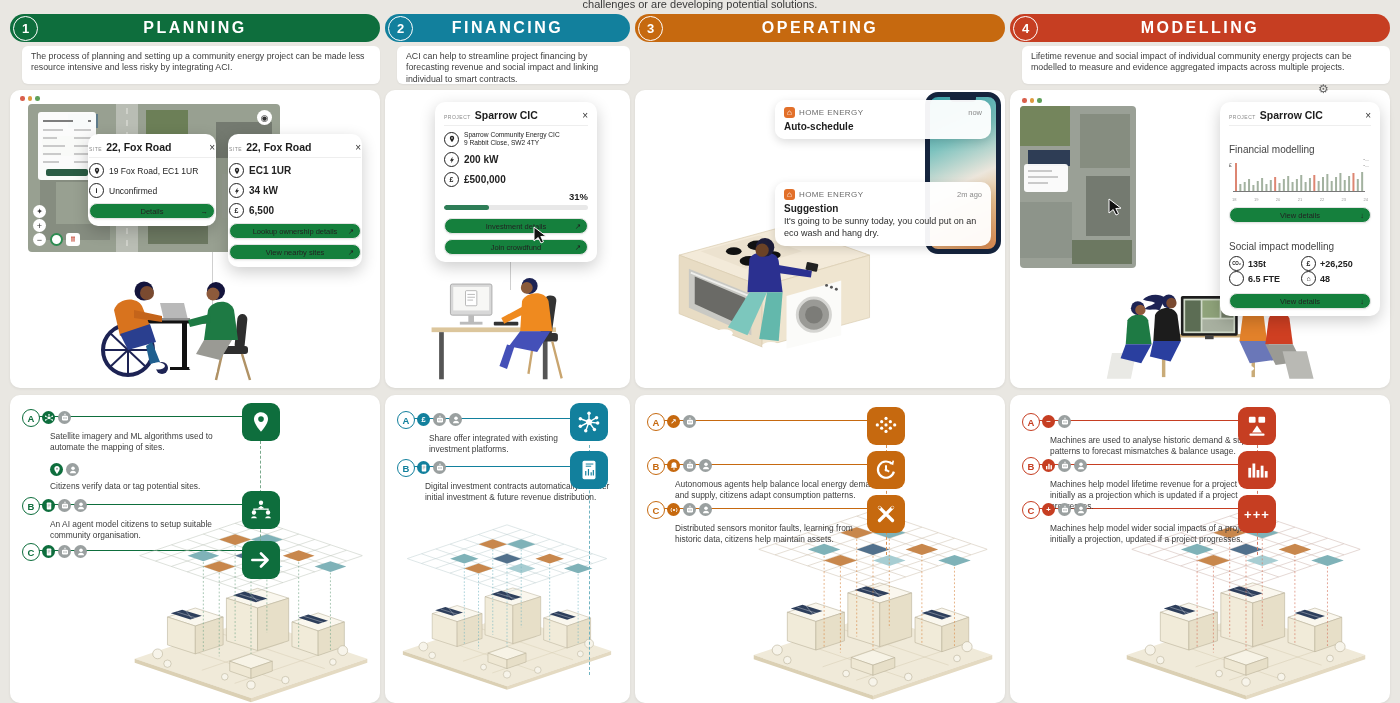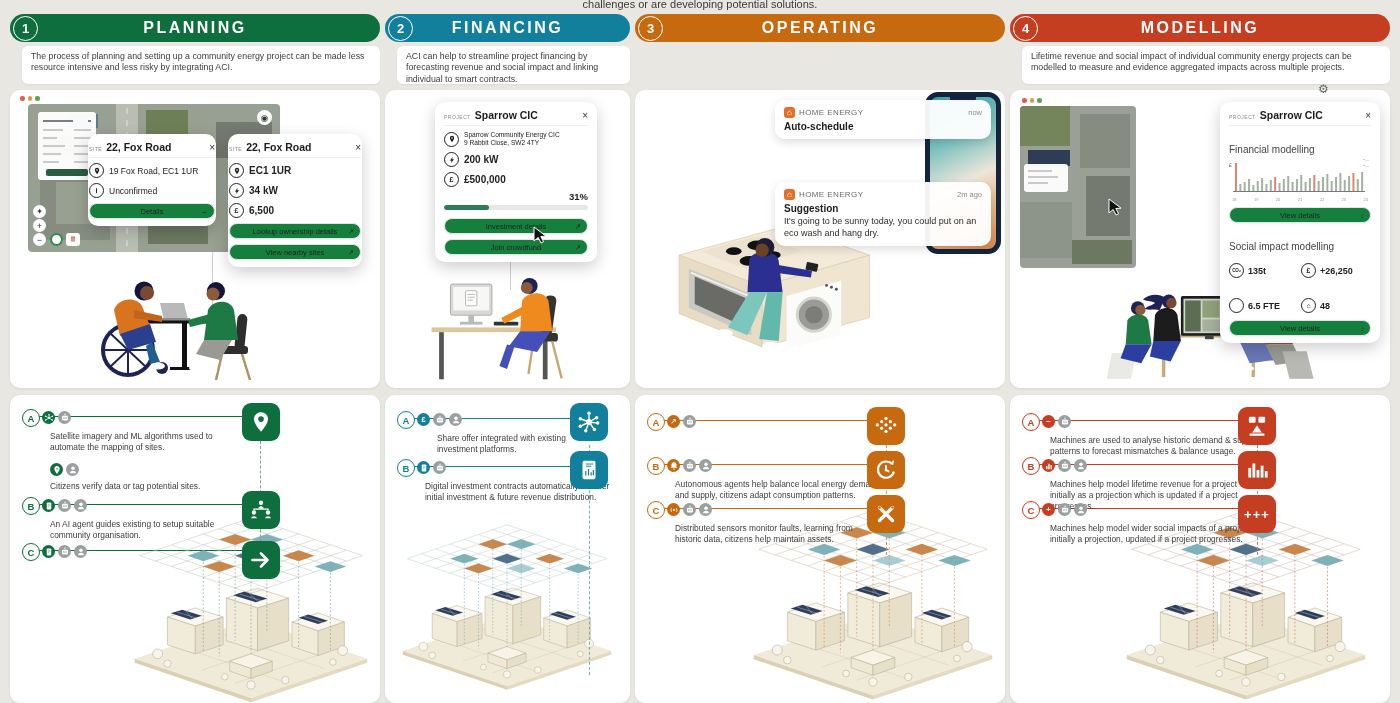--- a/index.html
+++ b/index.html
@@ -55,21 +55,21 @@
   .ntitle{font-size:10px;font-weight:bold;color:#1d1d1d;margin-top:3px;}
   .nbody{font-size:9px;color:#2e2e2e;line-height:1.3;margin-top:2px;}
   .phone{position:absolute;width:66px;height:152px;border-radius:13px;border:5px solid #15243d;z-index:3;
          background:linear-gradient(155deg,#39a0a8 0%,#7cc2be 30%,#ece6dc 55%,#e7c091 72%,#d9884e 100%);}
   .phone .notch{position:absolute;top:-1px;left:50%;transform:translateX(-50%);width:26px;height:6px;background:#15243d;border-radius:0 0 4px 4px;}
   .pcard{position:absolute;background:#fff;border-radius:10px;box-shadow:0 5px 16px rgba(0,0,0,.20);padding:7px 9px;z-index:6;}
   .prog-track{margin-top:3px;height:5px;background:#e8e8e8;border-radius:3px;overflow:hidden;}
   .prog-fill{height:100%;background:#2e7d57;border-radius:3px;}
   .prog-label{text-align:right;font-size:9.5px;font-weight:bold;color:#222;margin-top:4px;}
   .mlabel{font-size:10px;color:#444;margin-top:18px;}
-  .statgrid{display:grid;grid-template-columns:1fr 1fr;gap:20px 2px;margin-top:11px;}
+  .statgrid{display:grid;grid-template-columns:1fr 1fr;gap:0 2px;margin-top:4px;}
   .stat{display:flex;align-items:center;gap:4px;font-size:9px;font-weight:bold;color:#222;}
   .gear{position:absolute;font-size:12px;color:#666;z-index:7;}
   .cursor{position:absolute;z-index:9;width:14px;height:18px;}
   .vline{position:absolute;width:0;border-left:1px solid #cfcfcf;z-index:0;}
   .ticks{display:flex;justify-content:space-between;font-size:4px;color:#999;padding:0 3px;}
   .legend{position:absolute;right:2px;top:0;font-size:4px;color:#999;line-height:1.4;}
 </style>
 </head>
 <body>
 
@@ -359,21 +359,21 @@
               <use href="#sym-robot12"></use>
             </svg>
           </span>
         <span class="chip grey">
             <svg class="ci">
               <use href="#sym-person12"></use>
             </svg>
           </span>
       </div>
       <div class="step-line" style="top:109px"></div>
-      <div class="step-text" style="top:124px;left:40px;width:168px">An AI agent guides existing to setup suitable community organisation.</div>
+      <div class="step-text" style="top:124px;left:40px;width:168px">An AI agent model citizens to setup suitable community organisation.</div>
 
       <div class="letter" style="top:148px">C</div>
       <div class="chips" style="top:150px;left:32px">
         <span class="chip accent">
             <svg class="ci">
               <use href="#sym-doc12"></use>
             </svg>
           </span>
         <span class="chip grey">
             <svg class="ci">
@@ -510,21 +510,21 @@
               <use href="#sym-robot12"></use>
             </svg>
           </span>
         <span class="chip grey">
             <svg class="ci">
               <use href="#sym-person12"></use>
             </svg>
           </span>
       </div>
       <div class="step-line" style="top:23px"></div>
-      <div class="step-text" style="top:38px;left:52px;width:150px">Share offer integrated with existing investment platforms.</div>
+      <div class="step-text" style="top:38px;left:44px;width:150px">Share offer integrated with existing investment platforms.</div>
 
       <div class="letter" style="top:64px">B</div>
       <div class="chips" style="top:66px;left:32px">
         <span class="chip accent">
             <svg class="ci">
               <use href="#sym-doc12"></use>
             </svg>
           </span>
         <span class="chip grey">
             <svg class="ci">

